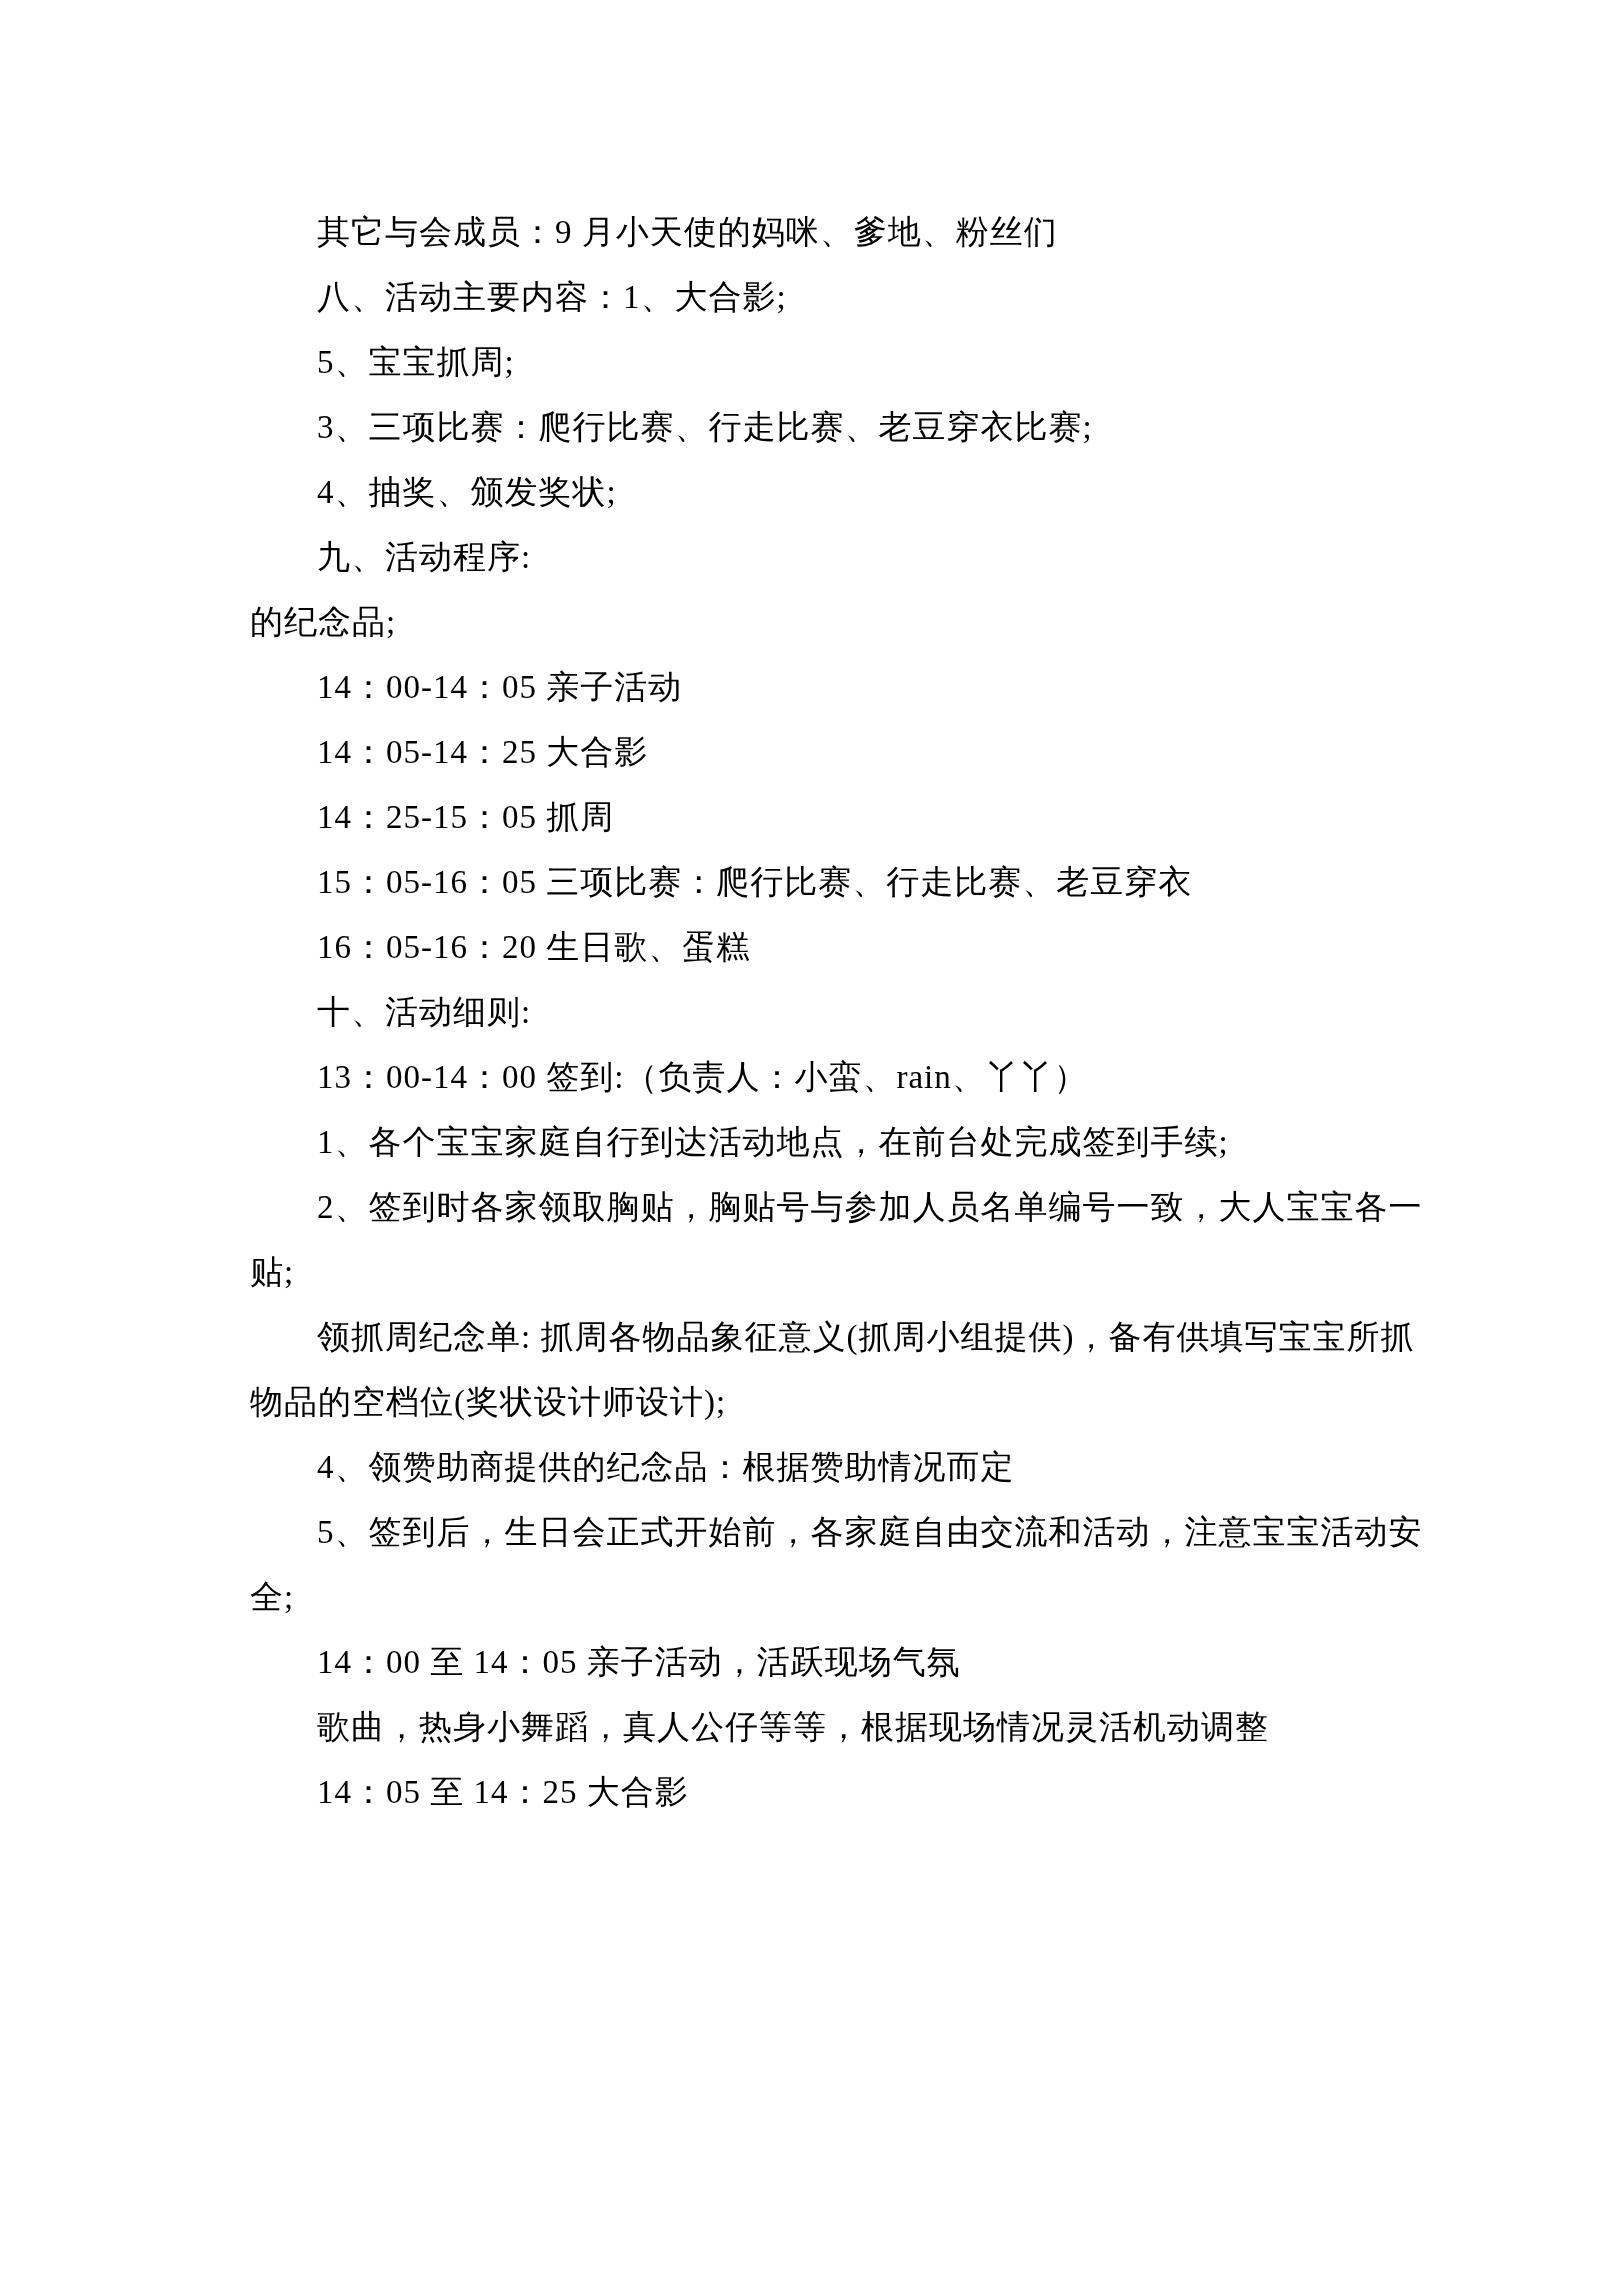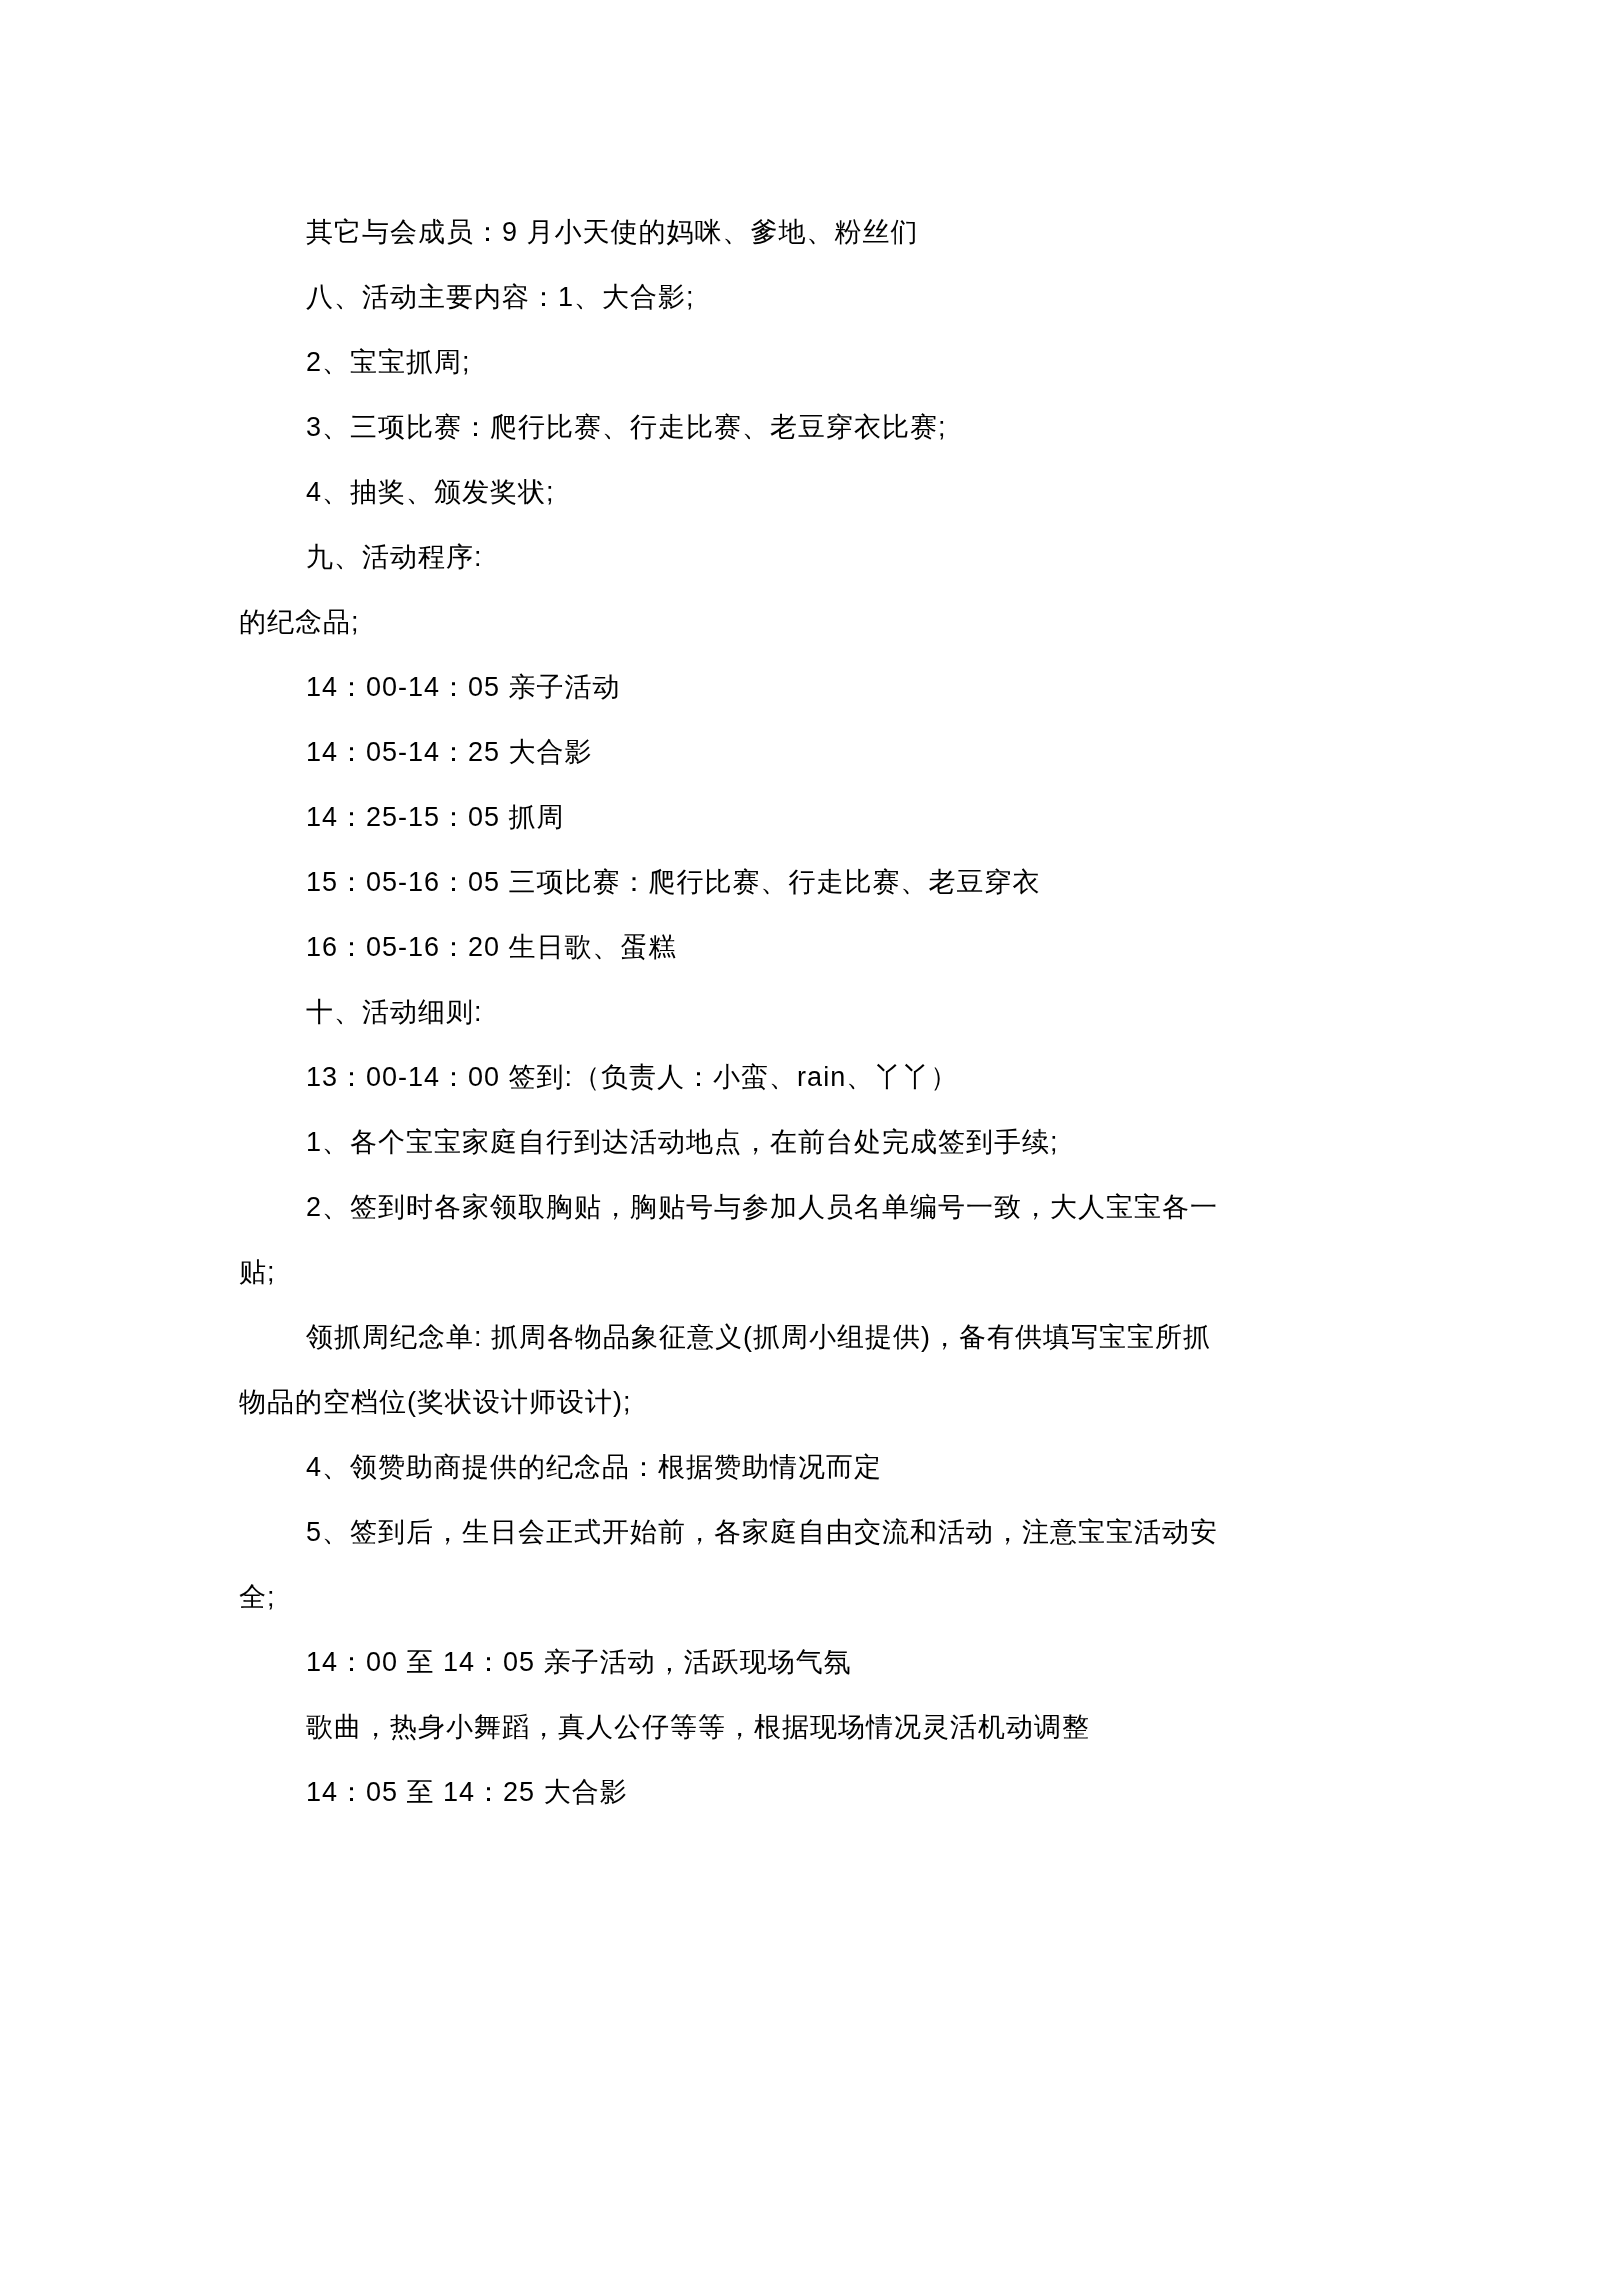--- a/index.html
+++ b/index.html
@@ -9,46 +9,46 @@
   }
   .sheet {
     position: relative;
     width: 1623px;
     height: 2295px;
     background: #ffffff;
     overflow: hidden;
   }
   .doc-body {
     position: absolute;
-    left: 239px;
+    left: 250px;
     top: 200px;
     width: 1152px;
     color: #000000;
-    font-family: Liberation Sans, sans-serif;
-    font-size: 27px;
+    font-family: Liberation Serif, serif;
+    font-size: 33px;
     letter-spacing: 1px;
   }
   .line {
     height: 65px;
     line-height: 65px;
     white-space: pre;
     font-kerning: none;
   }
   .line.indent {
     text-indent: 67px;
   }
 </style>
 </head>
 <body style="background: rgb(255, 255, 255);">
 
 <div class="sheet">
   <div class="doc-body" id="doc-body" style="color: rgb(0, 0, 0);">
       <div class="line indent">其它与会成员：9 月小天使的妈咪、爹地、粉丝们</div>
       <div class="line indent">八、活动主要内容：1、大合影;</div>
-      <div class="line indent">2、宝宝抓周;</div>
+      <div class="line indent">5、宝宝抓周;</div>
       <div class="line indent">3、三项比赛：爬行比赛、行走比赛、老豆穿衣比赛;</div>
       <div class="line indent">4、抽奖、颁发奖状;</div>
       <div class="line indent">九、活动程序:</div>
       <div class="line">的纪念品;</div>
       <div class="line indent">14：00-14：05 亲子活动</div>
       <div class="line indent">14：05-14：25 大合影</div>
       <div class="line indent">14：25-15：05 抓周</div>
       <div class="line indent">15：05-16：05 三项比赛：爬行比赛、行走比赛、老豆穿衣</div>
       <div class="line indent">16：05-16：20 生日歌、蛋糕</div>
       <div class="line indent">十、活动细则:</div>

